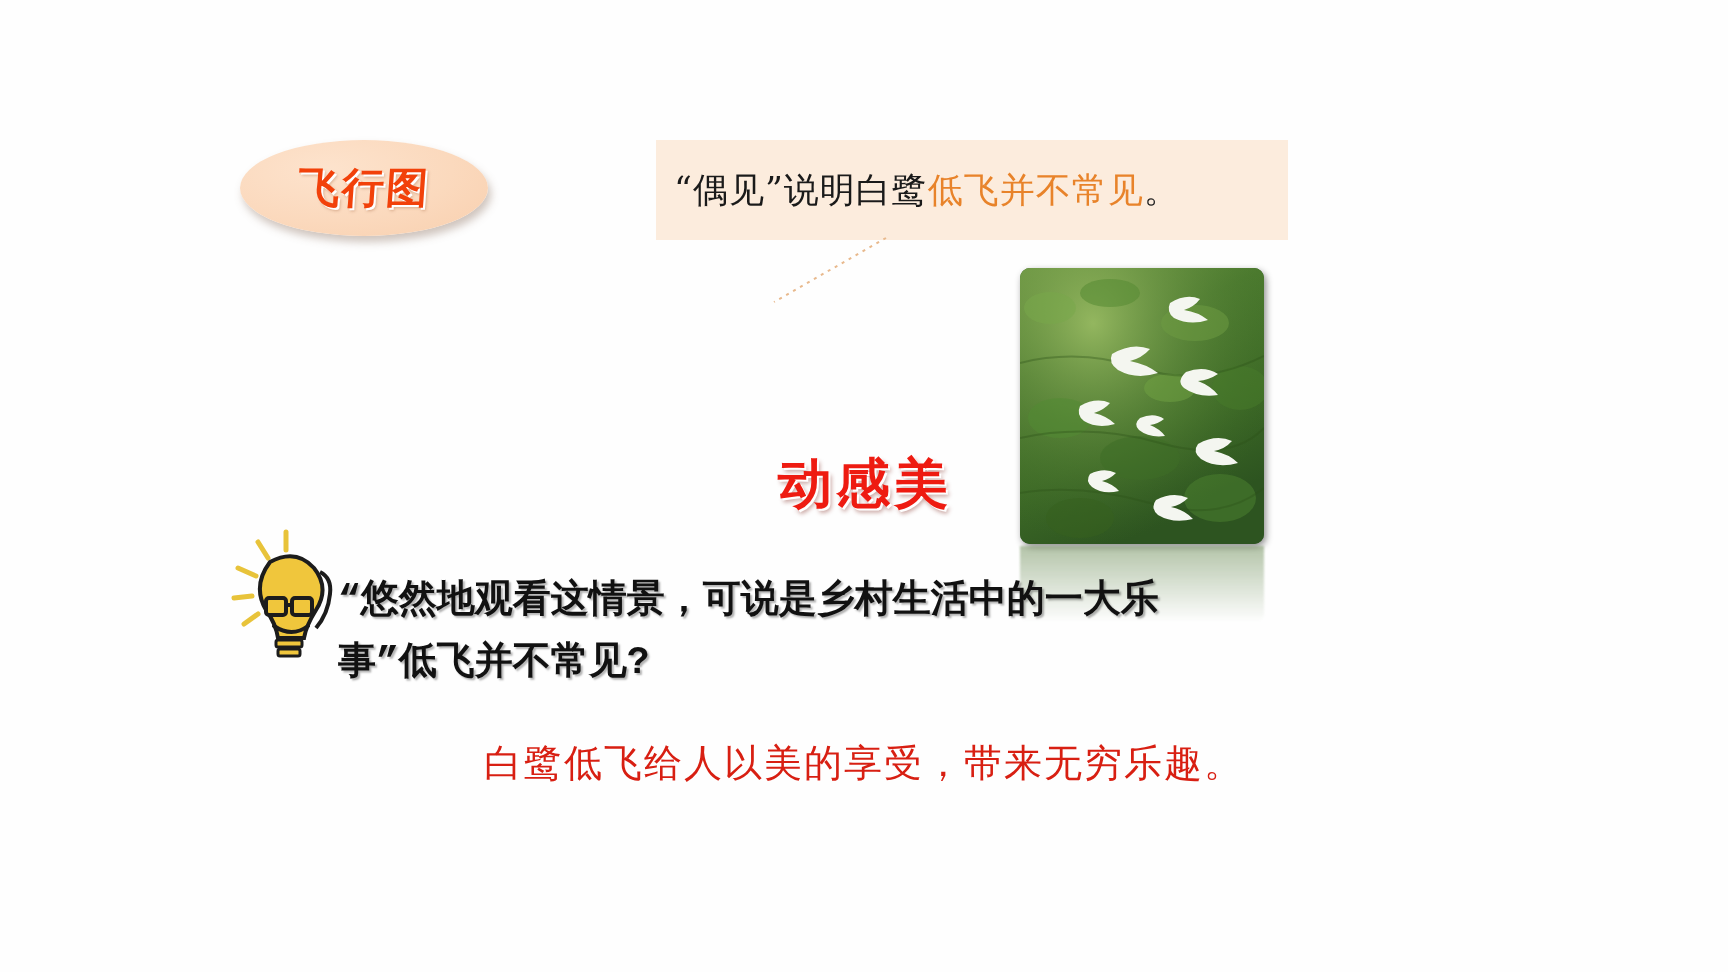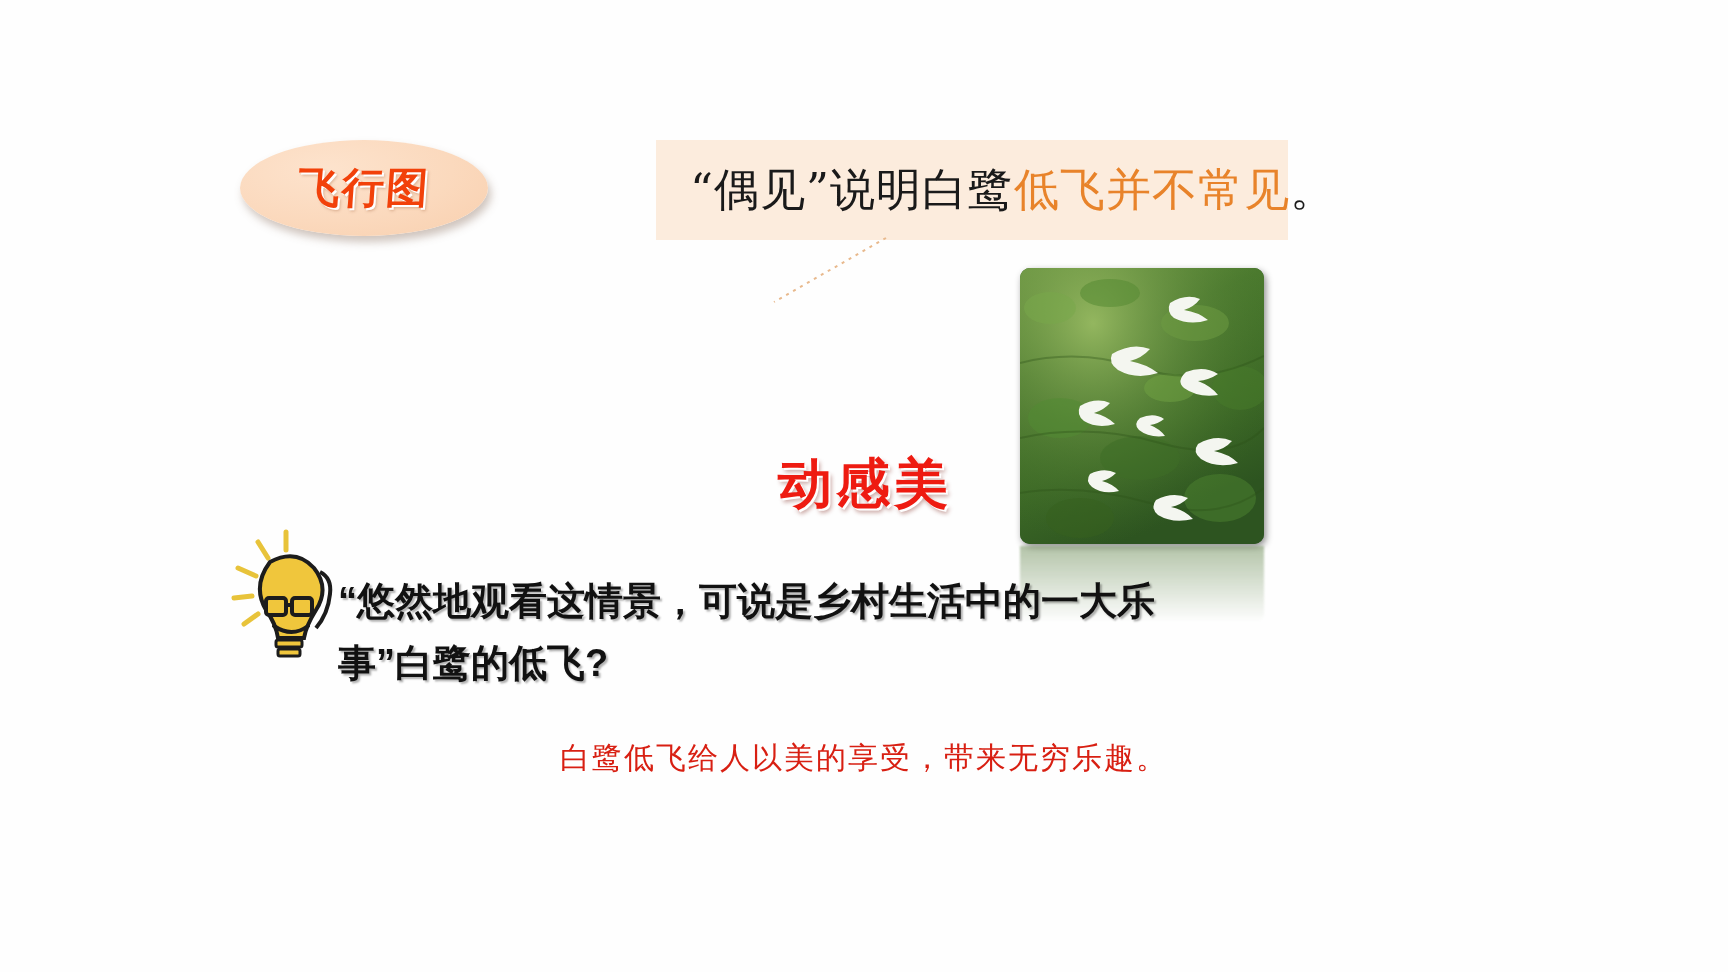--- a/index.html
+++ b/index.html
@@ -33,23 +33,23 @@
     transform:skewX(-4deg);
   }
   
   .callout{
     position:absolute;left:656px;top:140px;width:632px;height:100px;
     background:#fcecdd;
     display:flex;align-items:center;
   }
   .callout-text{
     font-family:"DejaVu Serif", serif;
-    font-size:45px;
+    font-size:35px;
     color:#1a1a1a;
-    padding-left:34px;
+    padding-left:18px;
     letter-spacing:1px;
     white-space:nowrap;
   }
   .hl-orange{color:#e8832a;}
   
   .leader{
     position:absolute;left:770px;top:236px;width:120px;height:70px;
     pointer-events:none;
   }
   
@@ -87,34 +87,34 @@
     letter-spacing:4px;
     text-shadow:2px 2px 0 #ffffff, 3px 4px 4px rgba(120,30,20,.40);
   }
   
   .bulb{
     position:absolute;left:228px;top:528px;width:120px;height:136px;
   }
   
   .question{
     position:absolute;left:338px;top:570px;width:900px;
-    font-family:Liberation Sans, sans-serif;
+    font-family:Liberation Mono, monospace;
     font-weight:bold;
     font-size:38px;
     line-height:62px;
     color:#111111;
     letter-spacing:0px;
     text-shadow:2px 2px 2px rgba(0,0,0,.30);
   }
   
   .conclusion{
     position:absolute;left:0px;top:738px;width:1728px;
     text-align:center;
     font-family:"DejaVu Serif", serif;
-    font-size:30px;
+    font-size:38px;
     color:#d81f12;
     letter-spacing:2px;
   }
 </style>
 </head>
 <body>
 
 <div class="slide">
 
   <div class="badge">
@@ -197,18 +197,18 @@
     <path d="M46 98 q18 12 34 0" stroke="#1c1c1c" stroke-width="4" fill="none" stroke-linecap="round"></path>
     <path d="M92 44 q12 6 10 22 q-2 20 -14 34" stroke="#1c1c1c" stroke-width="4" fill="none"></path>
     <g fill="#f0c63c" stroke="#1c1c1c" stroke-width="3">
       <rect x="48" y="112" width="26" height="7" rx="2"></rect>
       <rect x="50" y="121" width="22" height="7" rx="2"></rect>
     </g>
   </svg>
 
   <div class="question">
     <div>“悠然地观看这情景，可说是乡村生活中的一大乐</div>
-    <div>事”白鹭的低飞?</div>
+    <div>事”低飞并不常见?</div>
   </div>
 
   <div class="conclusion">白鹭低飞给人以美的享受，带来无穷乐趣。</div>
 
 </div>
 
 </body></html>

